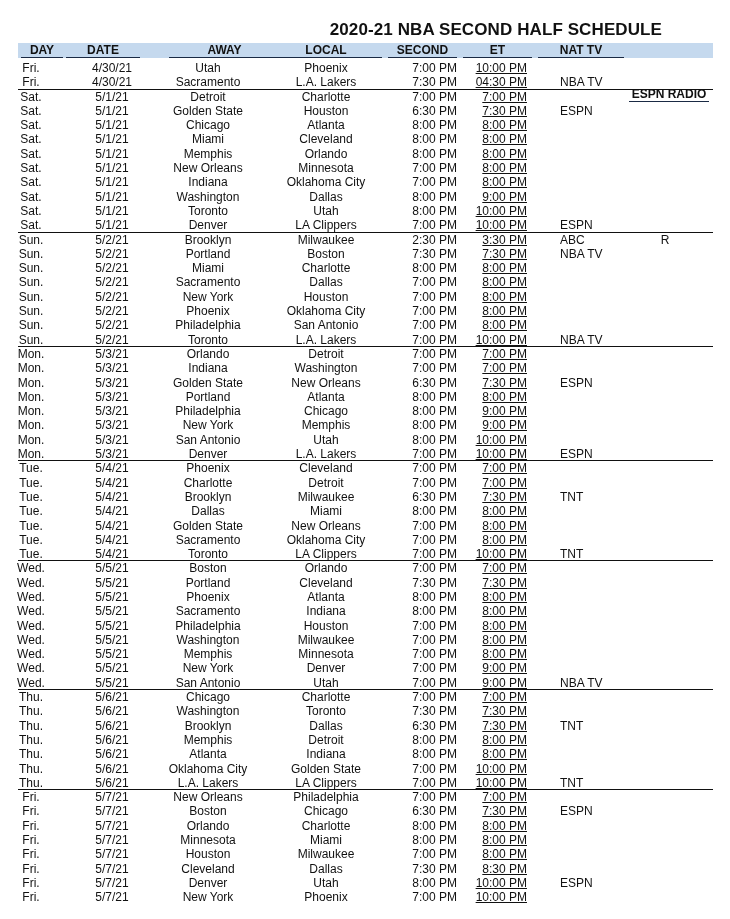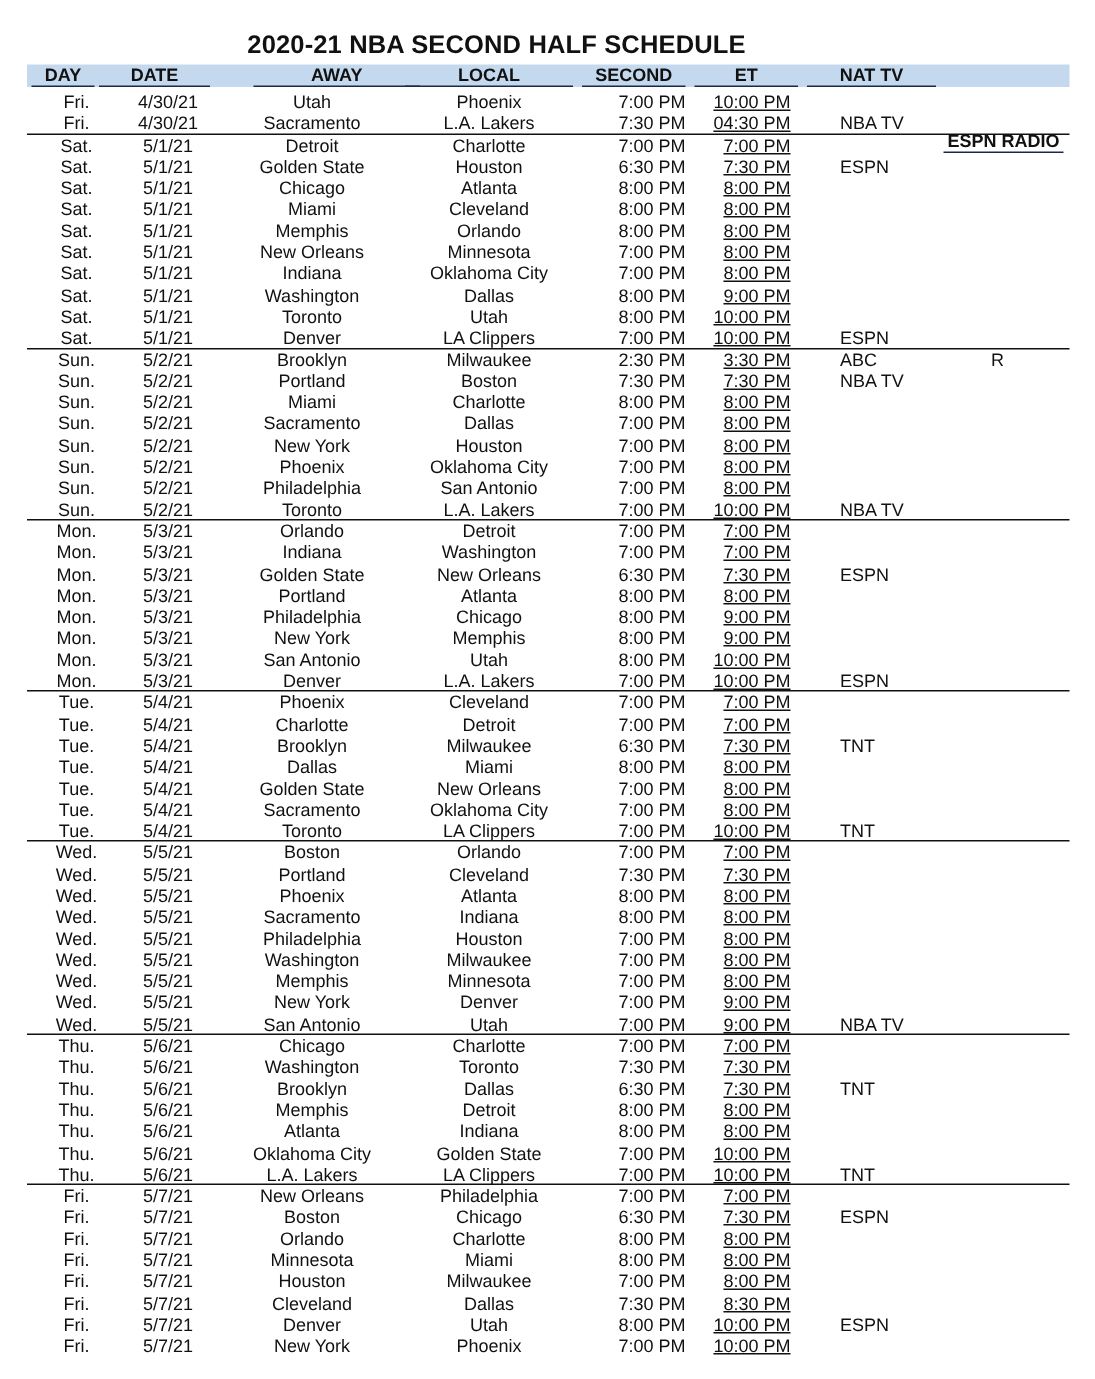--- a/index.html
+++ b/index.html
@@ -1,23 +1,23 @@
 <!DOCTYPE html>
 <html><head>
 <meta charset="utf-8">
 <style>
   html, body { margin:0; padding:0; background:#ffffff; }
   body { width:730px; height:919px; overflow:hidden; position:relative; font-family:"Liberation Sans", sans-serif; color:#111; }
-  .title { position:absolute; top:20px; left:0; width:662px; text-align:center; font-weight:bold; font-size:17px; letter-spacing:0.1px; }
+  .title { position:absolute; top:20px; left:0; width:662px; text-align:right; font-weight:bold; font-size:17px; letter-spacing:0.1px; }
   .hdr { position:absolute; top:43px; left:18px; width:695px; height:15px; background:#c5d9ee; }
   .hcell { position:absolute; top:0; height:14px; font-weight:bold; font-size:12px; line-height:14px; text-align:center; border-bottom:1.5px solid #1a2a44; }
   .rows { position:absolute; top:61px; left:0; width:730px; }
   .row { position:relative; height:14.3px; font-size:12px; line-height:14.3px; }
   .c { position:absolute; top:0; white-space:nowrap; }
-  .c.day { left:28px; width:46px; text-align:center; }
+  .c.day { left:8px; width:46px; text-align:center; }
   .c.date { left:82px; width:60px; text-align:center; }
   .c.away { left:150px; width:116px; text-align:center; }
   .c.home { left:268px; width:116px; text-align:center; }
   .c.local { left:390px; width:67px; text-align:right; }
   .c.et { left:460px; width:67px; text-align:right;text-decoration:underline; }
   .c.tv { left:560px; width:70px; text-align:left; }
   .c.radio { left:628px; width:74px; text-align:center; }
 </style>
 </head>
 <body>

